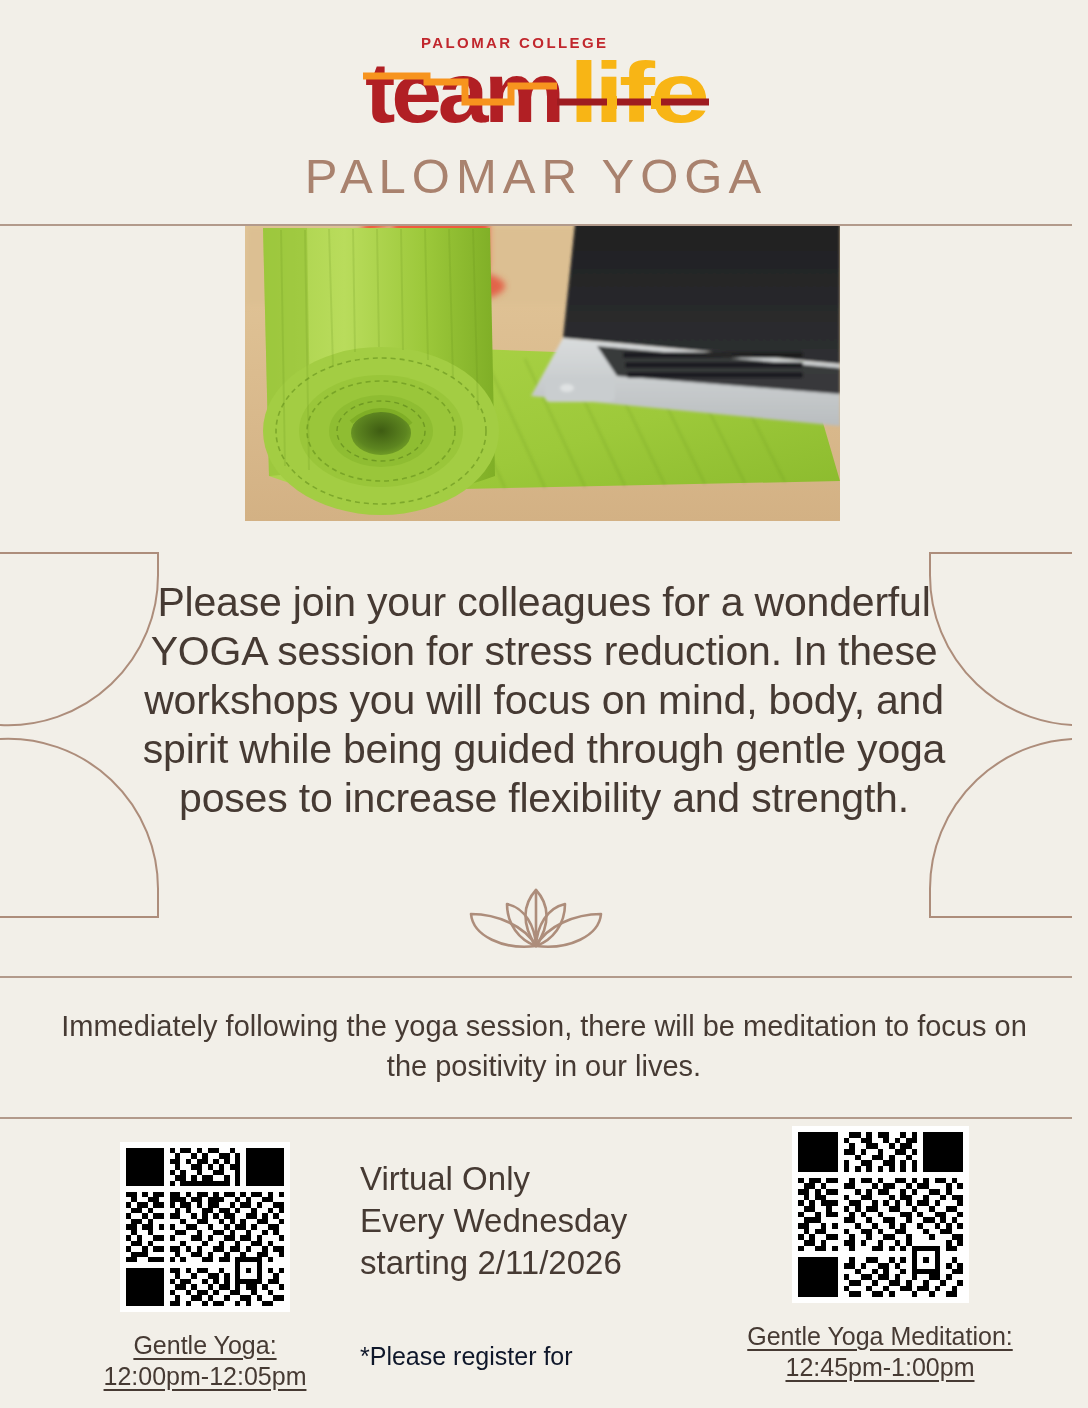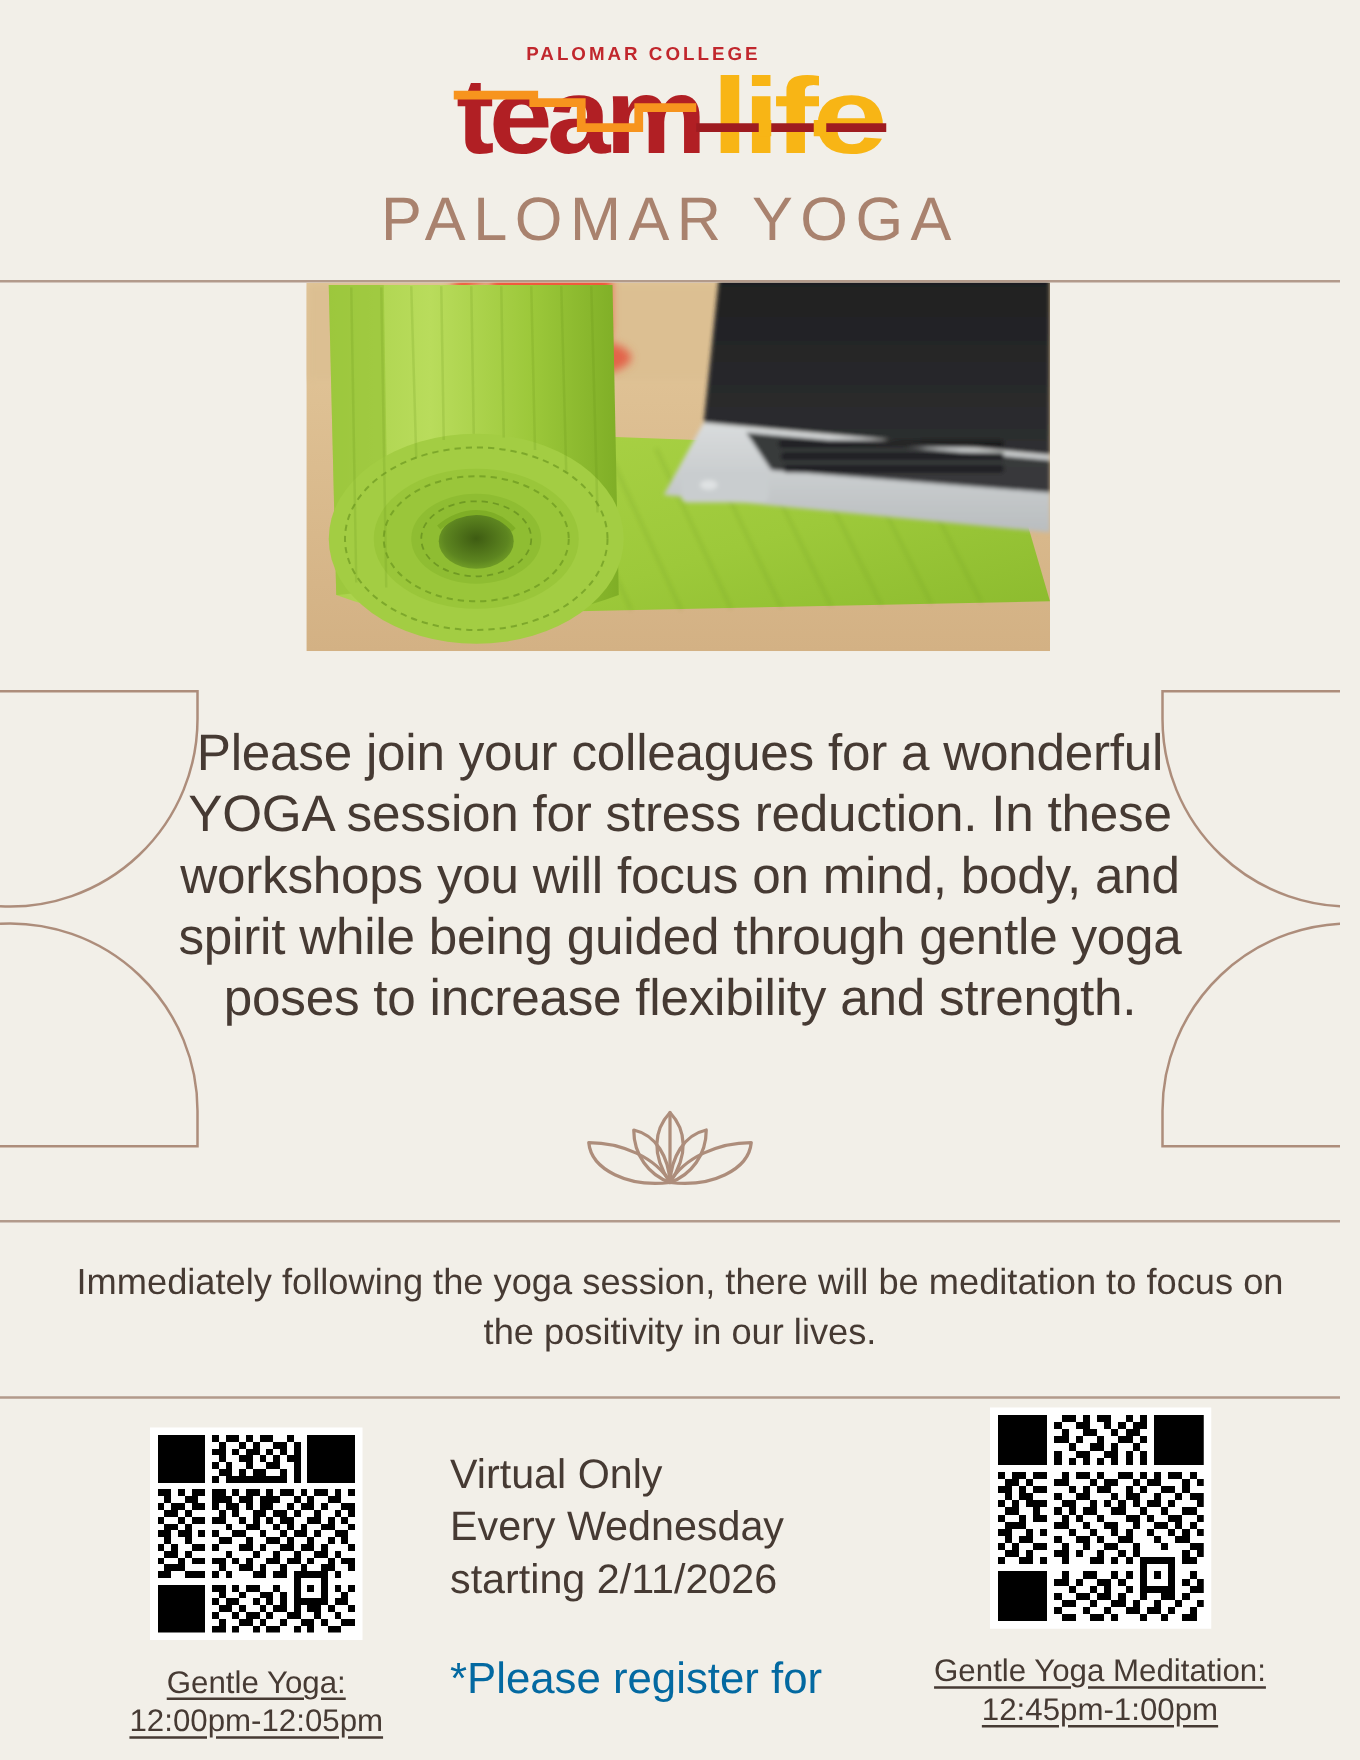--- a/index.html
+++ b/index.html
@@ -91,22 +91,22 @@
   .qr-cap span{ text-decoration:underline; text-underline-offset:4px; }
 
   .center-col{
     position:absolute;left:360px;top:32px;width:370px;text-align:left;
   }
   .sched{
     font-size:33px;line-height:42px;color:#463a33;
     font-family:"Liberation Sans",sans-serif;
   }
   .register{
-    margin-top:40px;
-    font-size:35px;line-height:37px;color:#0369a1;
+    margin-top:54px;
+    font-size:25px;line-height:37px;color:#0f172a;
     font-family:"Liberation Sans",sans-serif;
   }
 </style>
 </head>
 <body>
 
 <div class="page">
 
   <div class="logo-wrap">
     <div class="logo">

